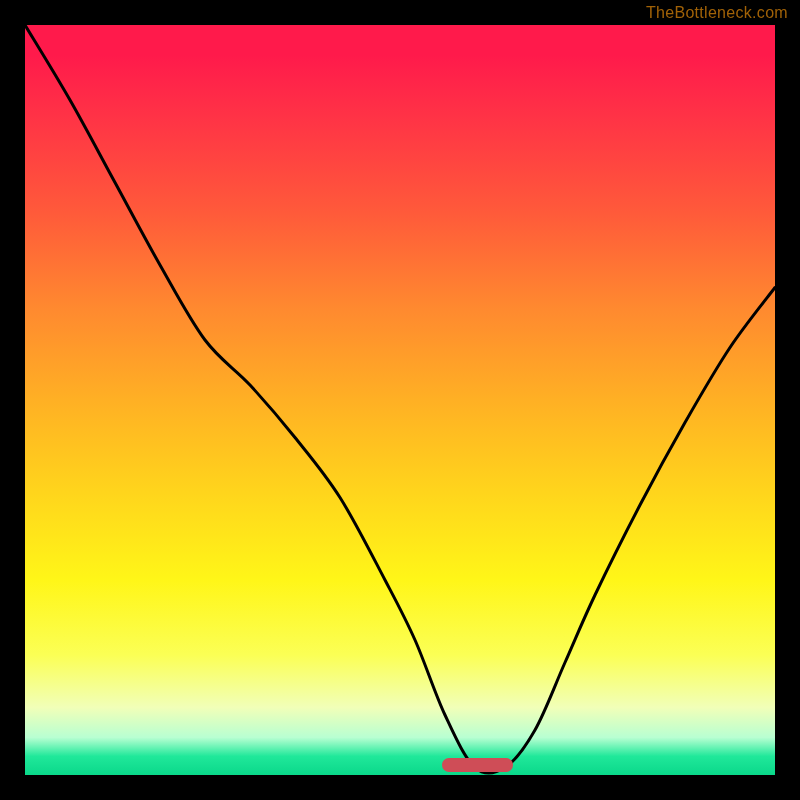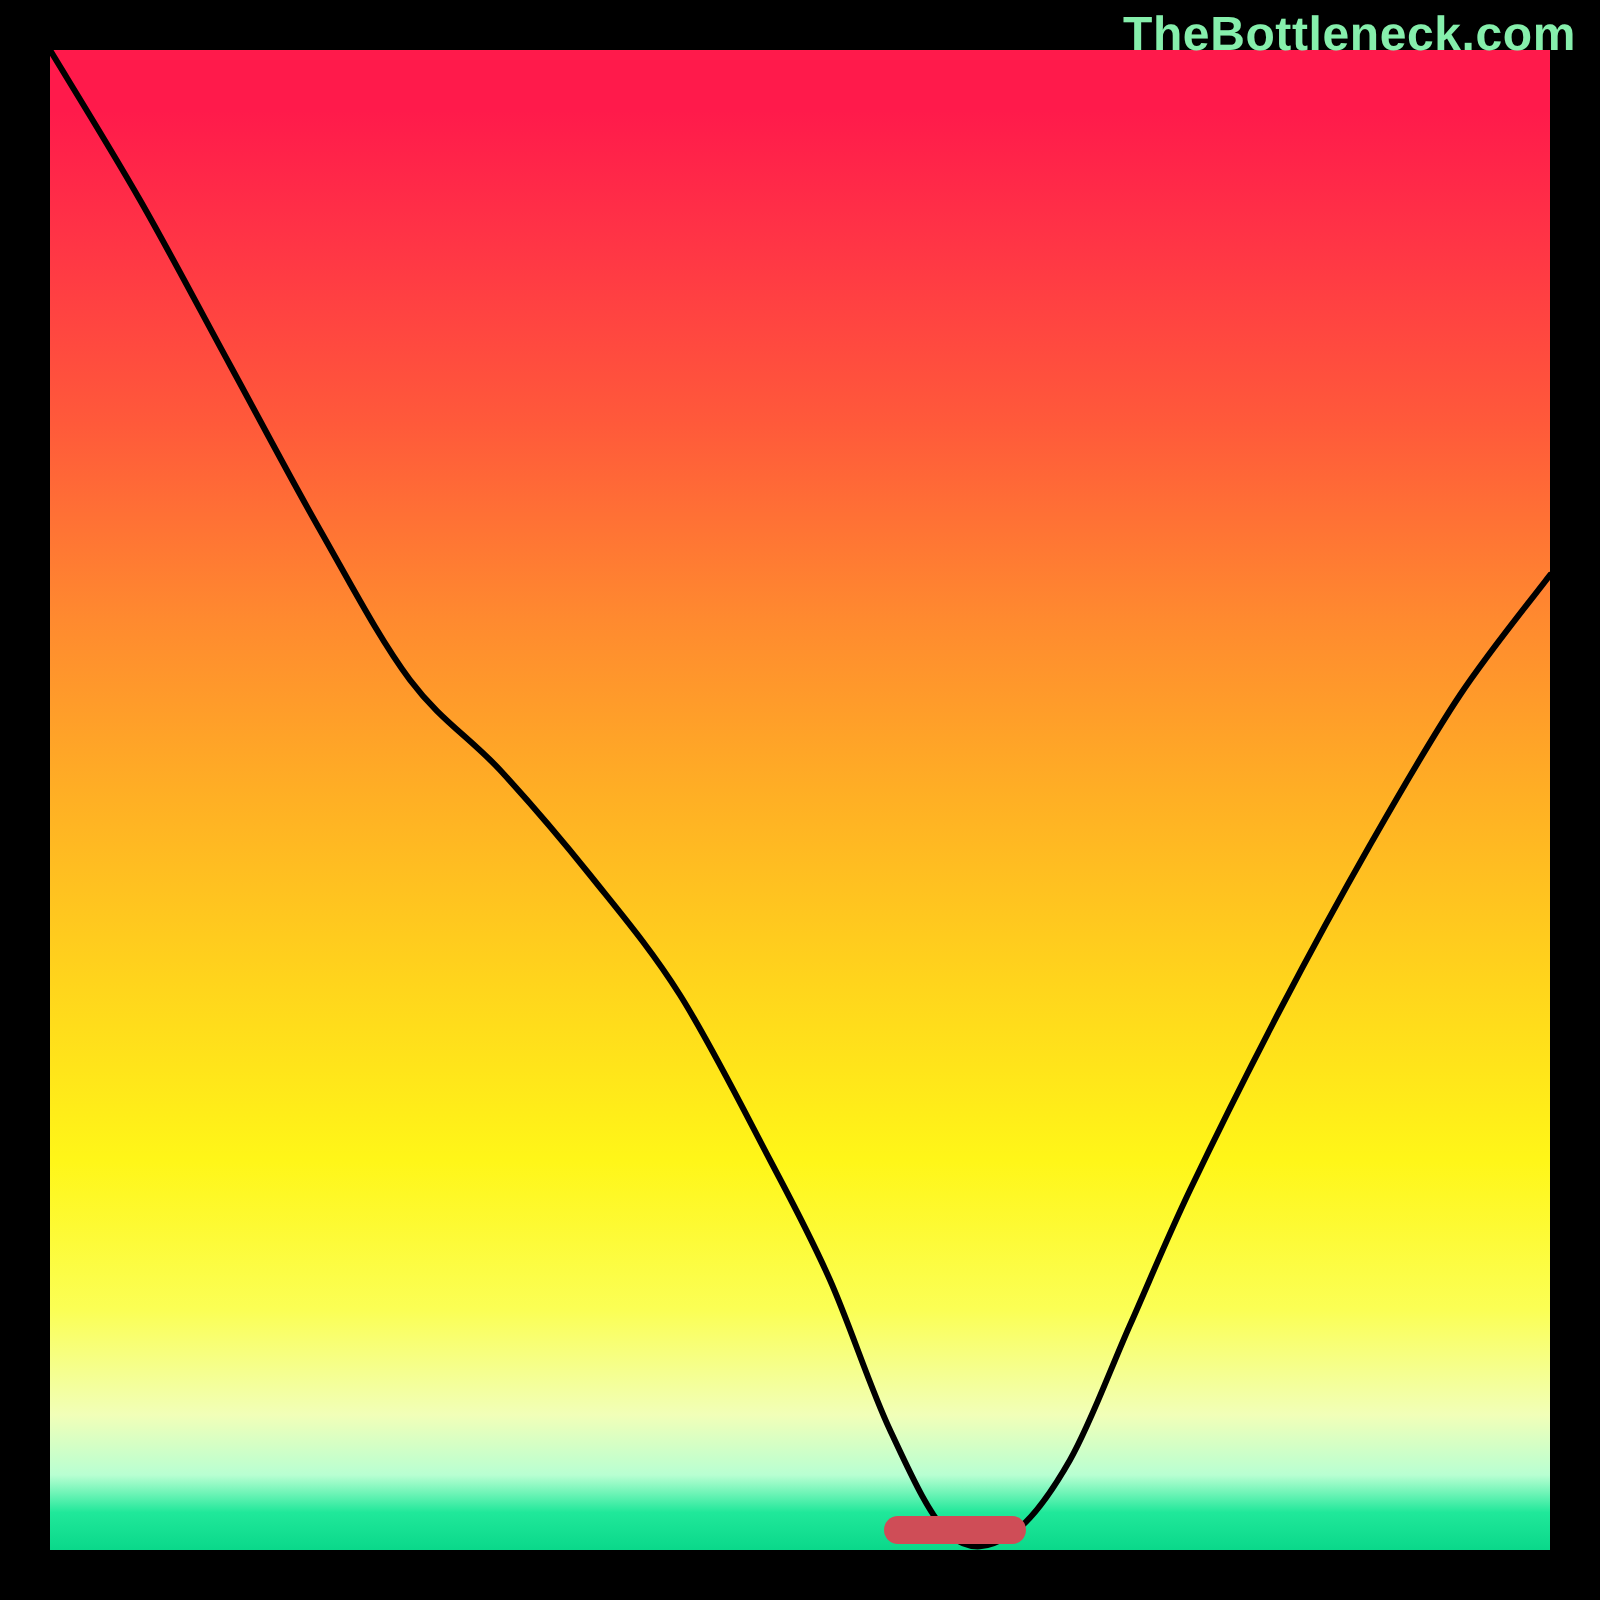--- a/index.html
+++ b/index.html
@@ -14,23 +14,23 @@
   .stage {
     position: relative;
     width: 800px;
     height: 800px;
     background: #000;
   }
   .watermark {
     position: absolute;
     top: 4px;
     right: 12px;
-    color: #86efac;
-    font-size: 24px;
-    font-weight: 700;
+    color: #a16207;
+    font-size: 16px;
+    font-weight: 400;
     letter-spacing: 0.3px;
     z-index: 5;
     user-select: none;
   }
   .plot-area {
     position: absolute;
     left: 25px;
     top: 25px;
     width: 750px;
     height: 750px;

